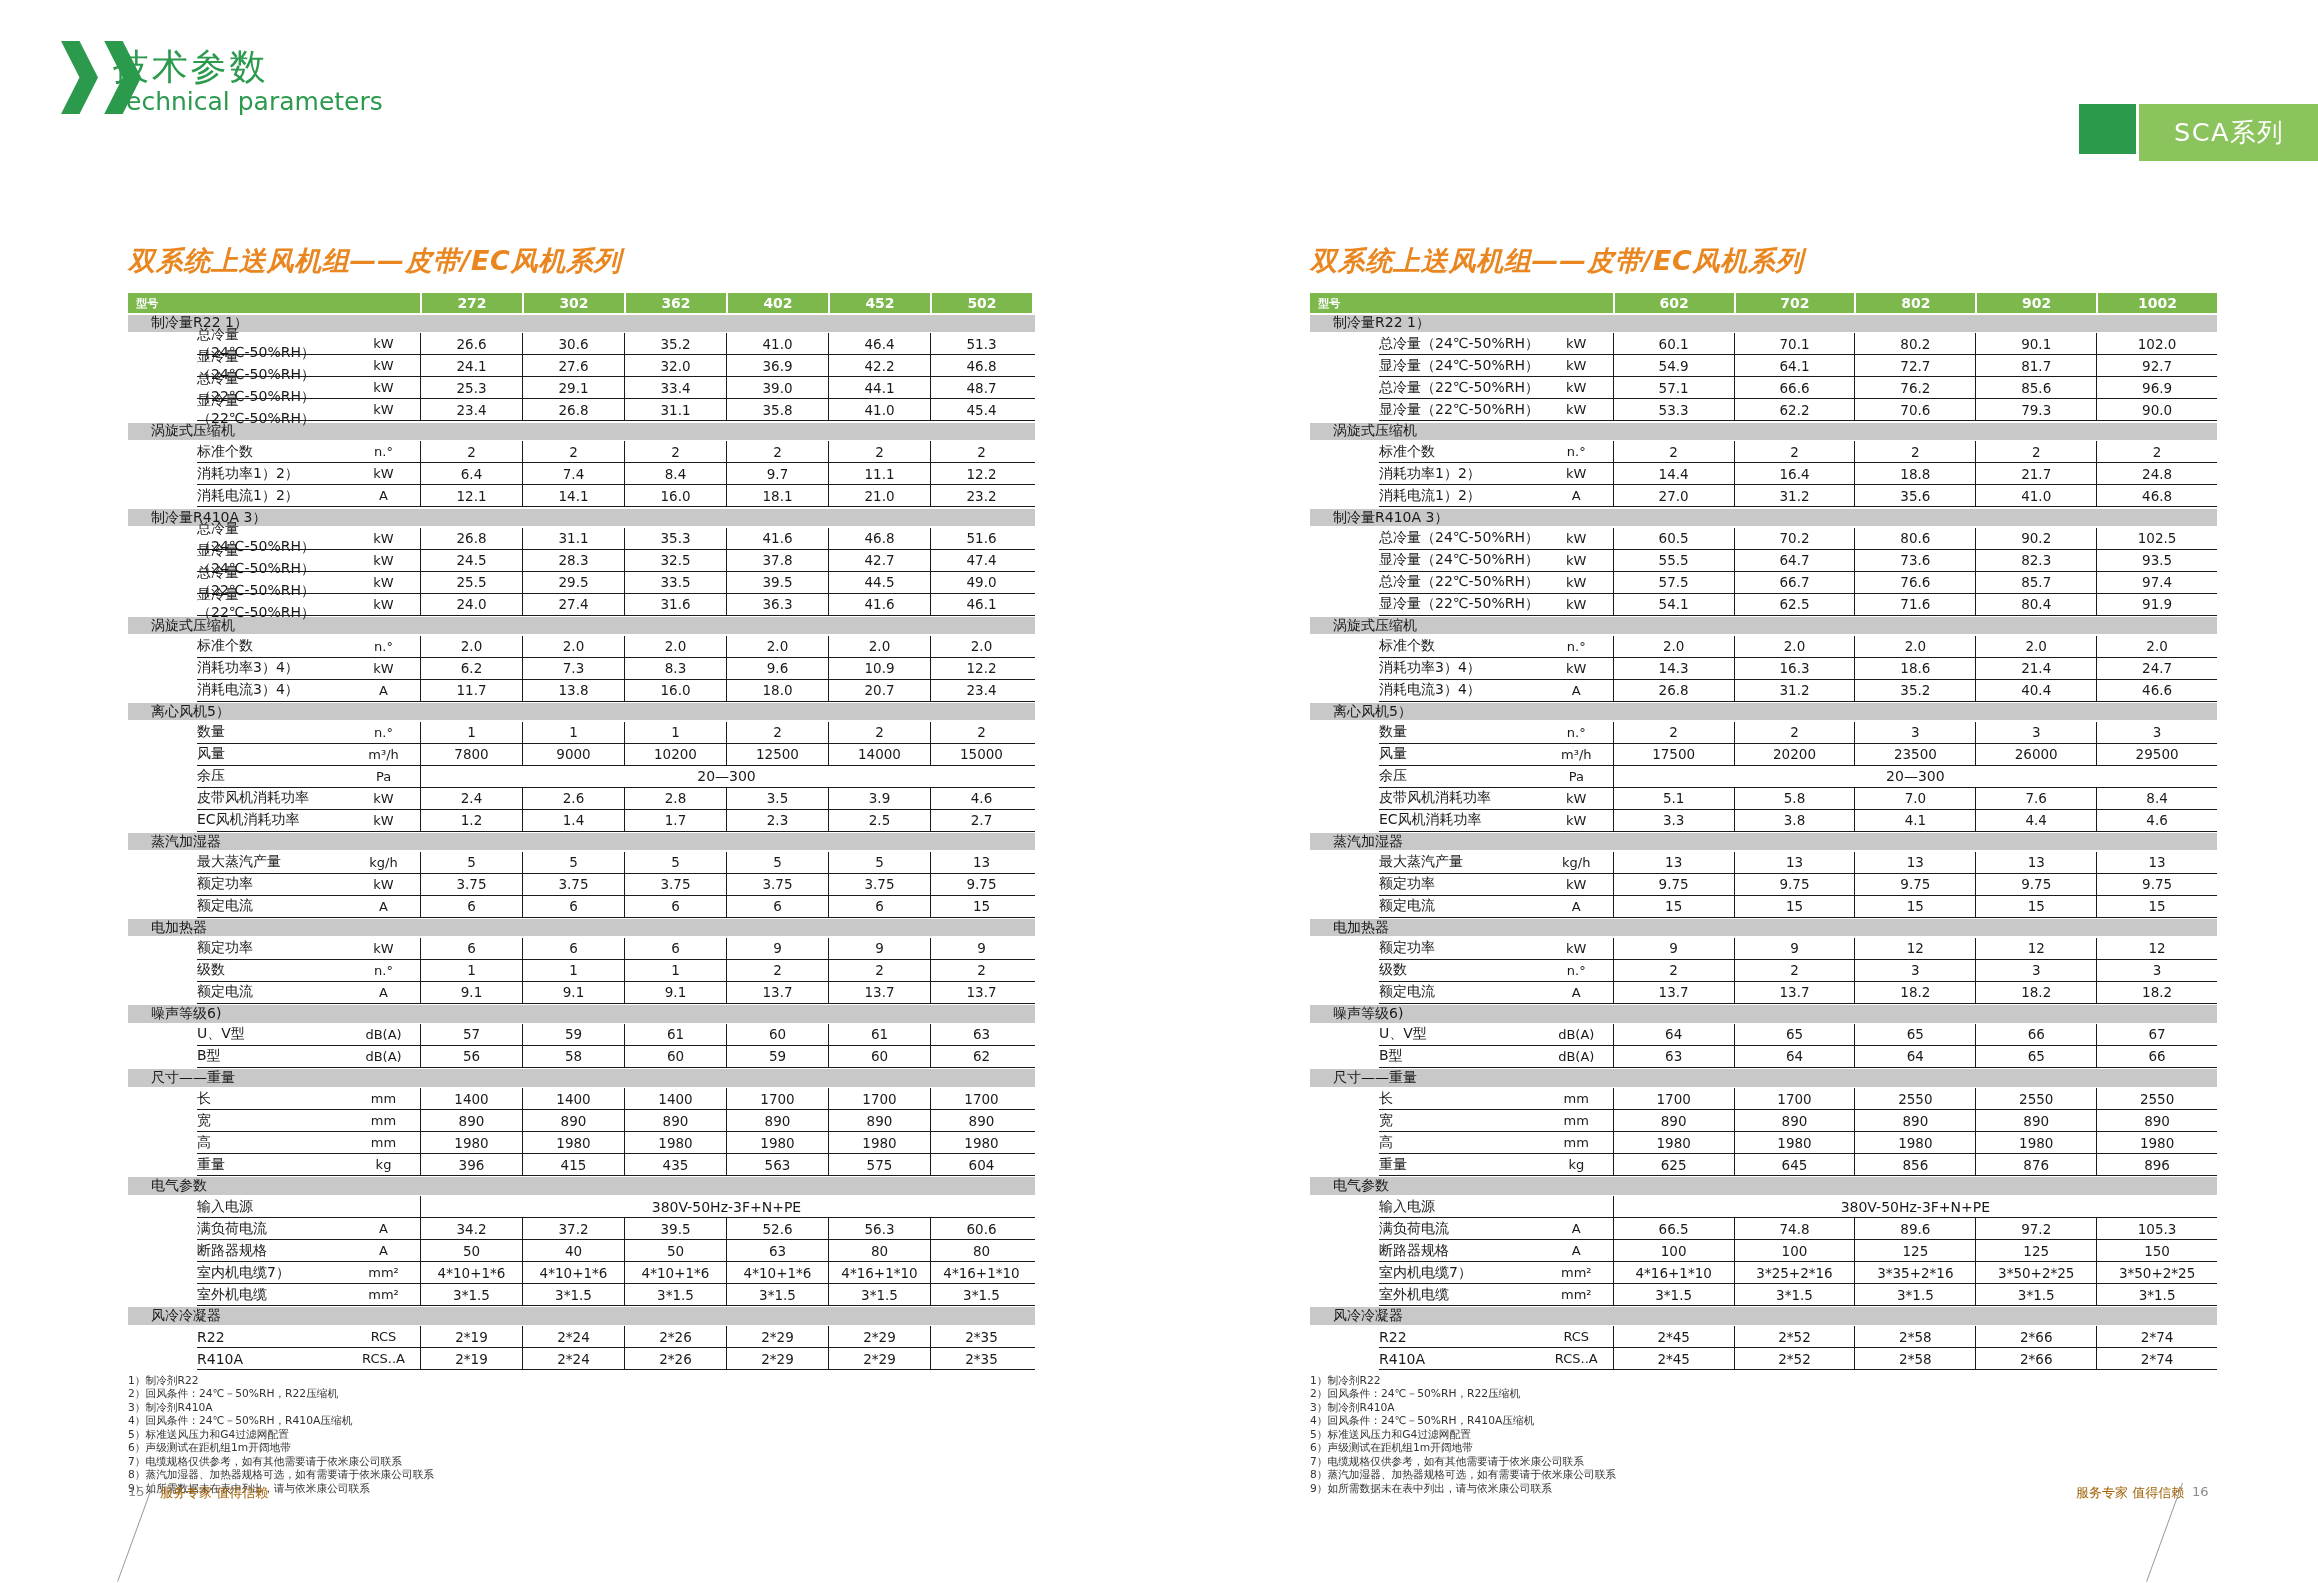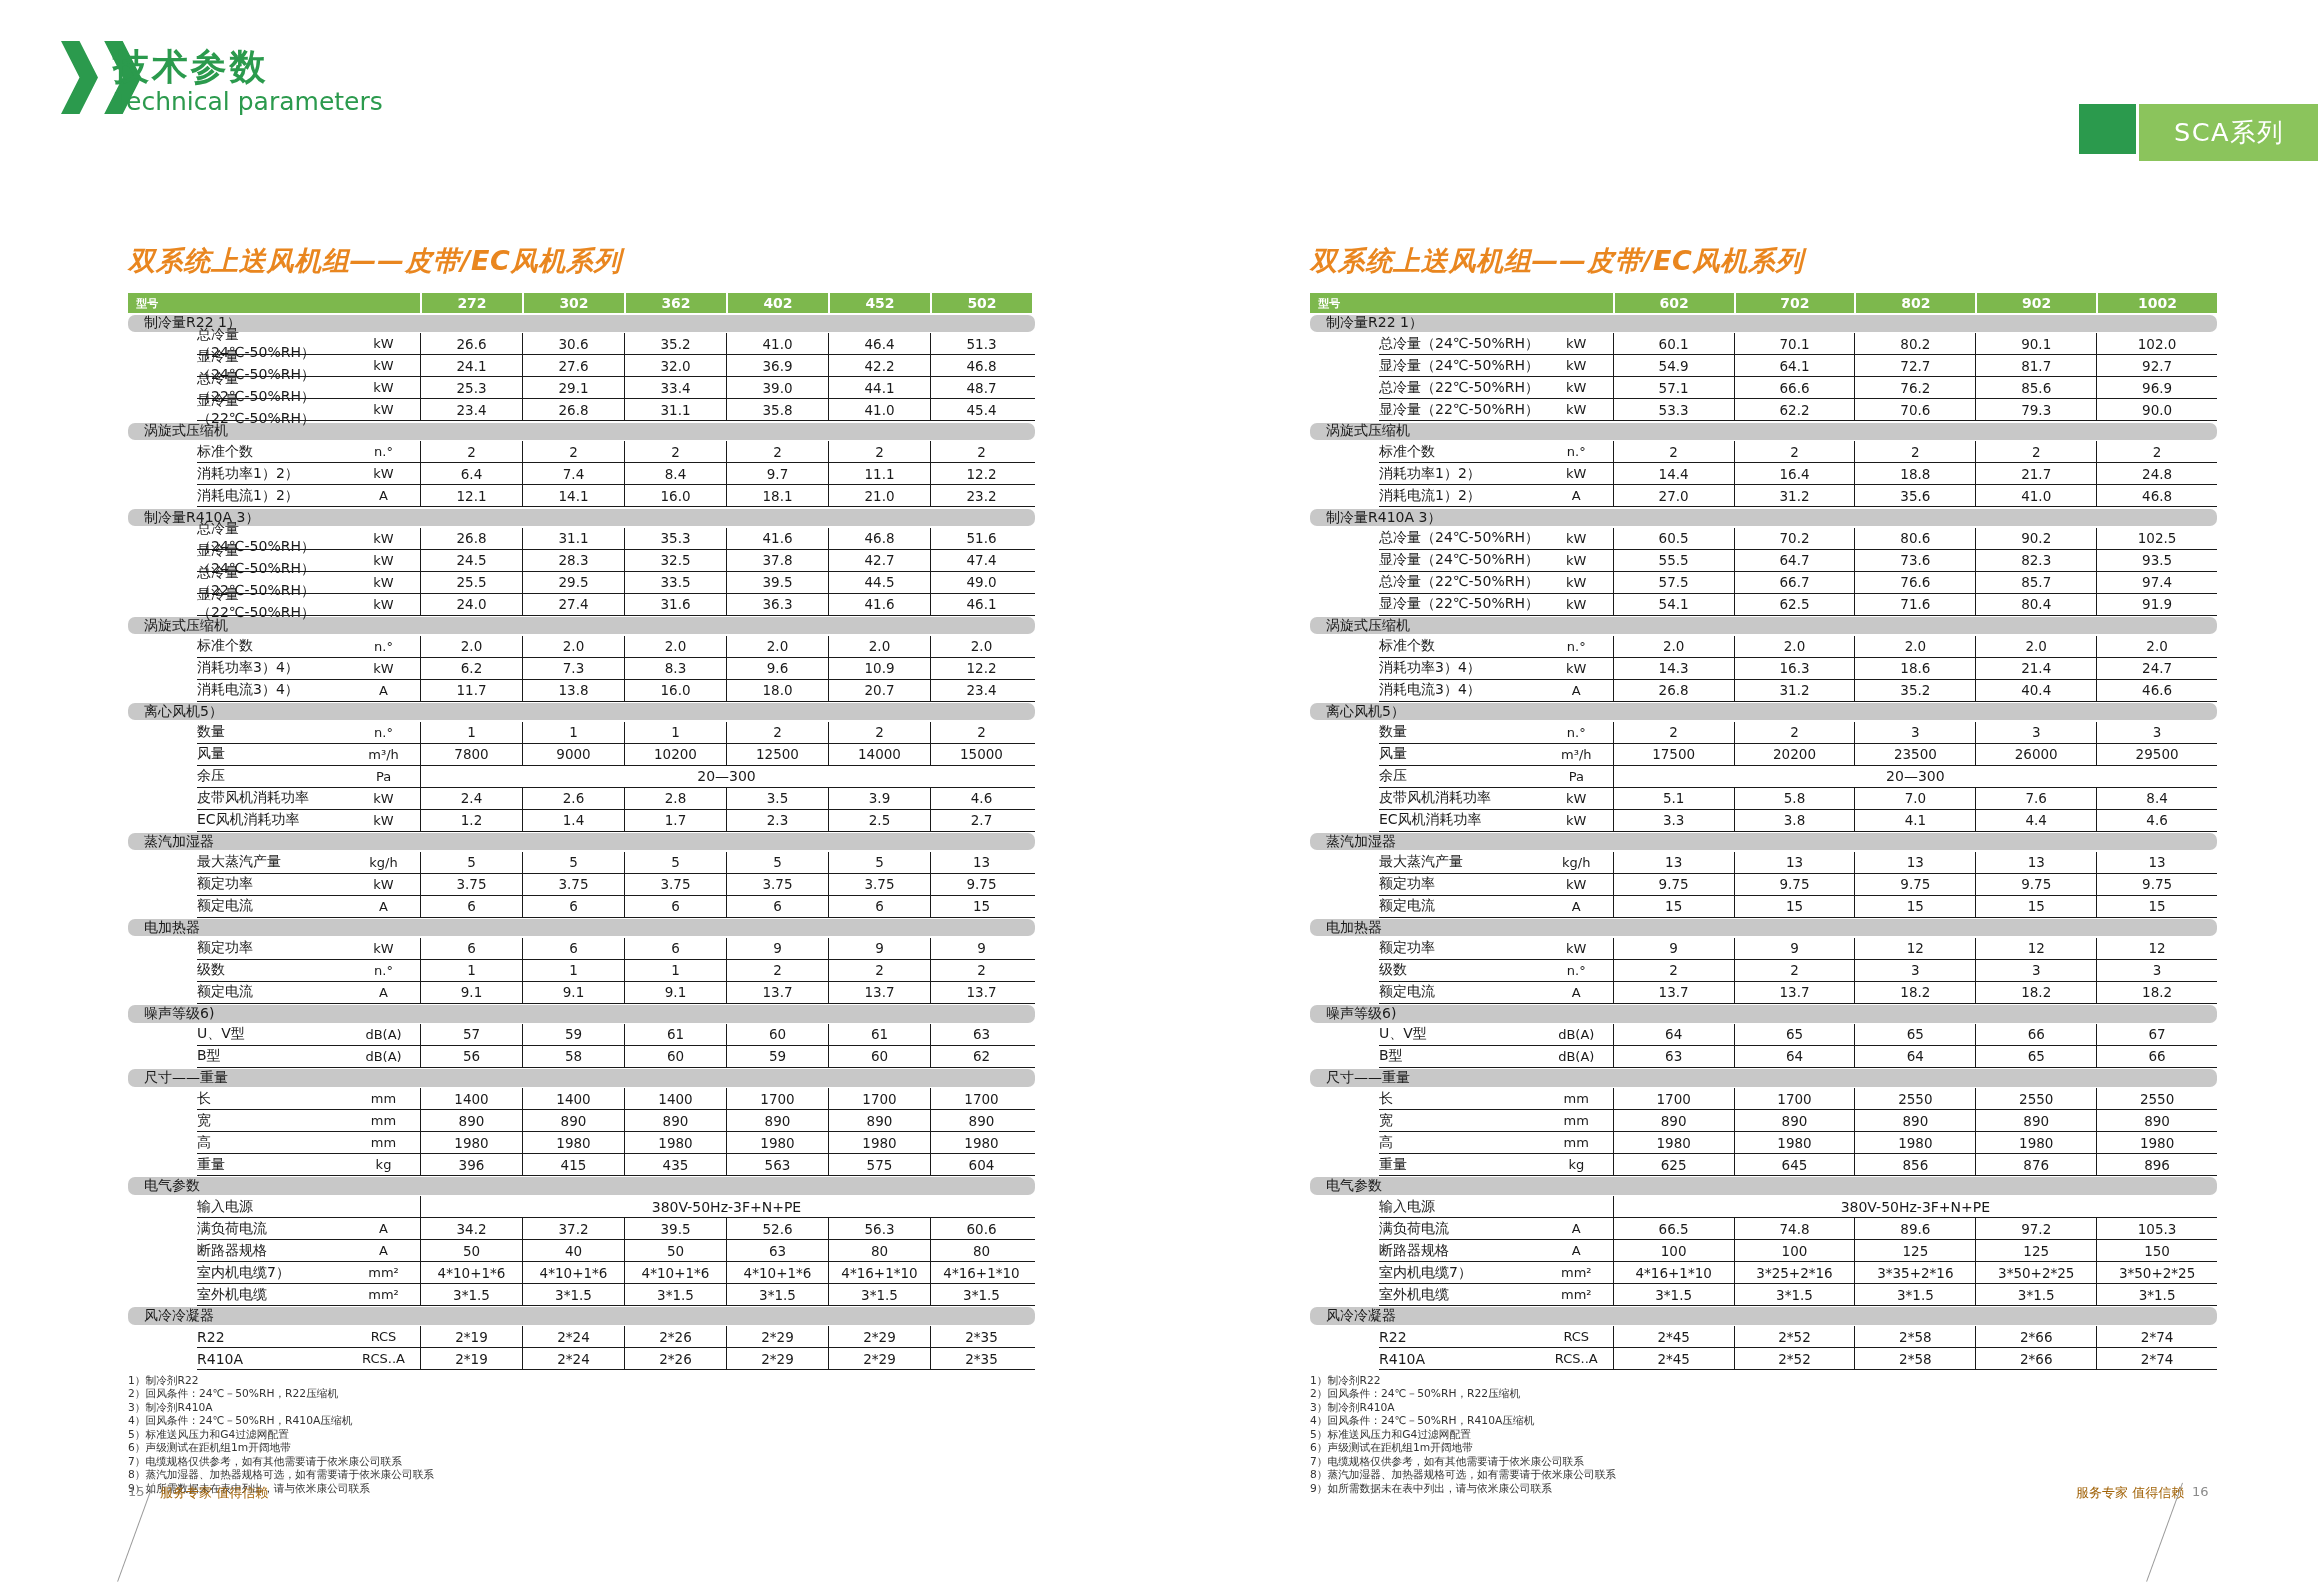--- a/index.html
+++ b/index.html
@@ -3,37 +3,37 @@
 <meta charset="utf-8">
 <style>
   html,body{margin:0;padding:0;background:#e8e8e8;}
   .page{position:relative;width:2319px;height:1584px;background:#ffffff;overflow:hidden;
         font-family:"DejaVu Sans","Liberation Sans",sans-serif;color:#1a1a1a;}
 
   
   .brand-chevrons{position:absolute;left:61px;top:41px;display:flex;gap:6.2px;}
   .chev{width:37px;height:73px;background:var(--brand);
         clip-path:polygon(0 0,50% 0,100% 50%,50% 100%,0 100%,50% 50%);}
-  .page-title{position:absolute;left:113px;top:43px;font-size:36px;font-weight:bold;color:var(--brand);letter-spacing:2.8px;}
+  .page-title{position:absolute;left:113px;top:43px;font-size:36px;font-weight:normal;color:var(--brand);letter-spacing:2.8px;}
   .page-subtitle{position:absolute;left:115px;top:87px;font-size:25px;color:var(--brand);}
   .sca-tab-dark{position:absolute;left:2079px;top:104px;width:57px;height:50px;background:var(--brand);}
   .sca-tab-light{position:absolute;left:2139px;top:104px;width:180px;height:57px;background:#8bc45c;
                  color:#fff;font-size:25.6px;display:flex;align-items:center;justify-content:center;letter-spacing:1.4px;}
 
   
   .panel{position:absolute;top:246px;width:907px;}
   .panel-title{font-size:27px;font-weight:bold;color:#e9861f;margin:0 0 17.3px 0;height:30px;line-height:30px;letter-spacing:0.7px;font-style:italic;}
 
   .spec-table{width:100%;}
   .thead{display:flex;height:20px;}
   .th-label{width:var(--labelw);background:var(--tblgreen);color:#fff;font-weight:bold;font-size:11px;
             display:flex;align-items:center;padding-left:8.3px;box-sizing:border-box;}
   .th-val{width:var(--valw);background:var(--tblgreen);color:#fff;font-weight:bold;font-size:14px;
           display:flex;align-items:center;justify-content:center;border-left:2.8px solid #fff;box-sizing:border-box;}
-  .section-bar{height:17.3px;margin:1.4px 0;background:#c8c8c8;font-size:14px;display:flex;align-items:center;padding-left:16px;border-radius:7px;}
+  .section-bar{height:17.3px;margin:1.4px 0;background:#c8c8c8;font-size:14px;display:flex;align-items:center;padding-left:23px;}
   .row{display:flex;margin-left:69px;height:22px;border-bottom:1.4px solid #1a1a1a;box-sizing:border-box;}
   .lbl{width:calc(var(--labelw) - 142px);font-size:14px;display:flex;align-items:center;box-sizing:border-box;}
   .unit{width:73px;font-size:13px;display:flex;align-items:center;justify-content:center;box-sizing:border-box;}
   .val{width:var(--valw);font-size:13.5px;display:flex;align-items:center;justify-content:center;
        border-left:1px solid #1a1a1a;box-sizing:border-box;}
   .spanval{width:calc(var(--valw) * var(--cols));font-size:14px;display:flex;align-items:center;justify-content:center;
        border-left:1px solid #1a1a1a;box-sizing:border-box;}
 
   .footnotes{margin-top:3.5px;font-size:10.7px;line-height:13.5px;color:#333;}
 

